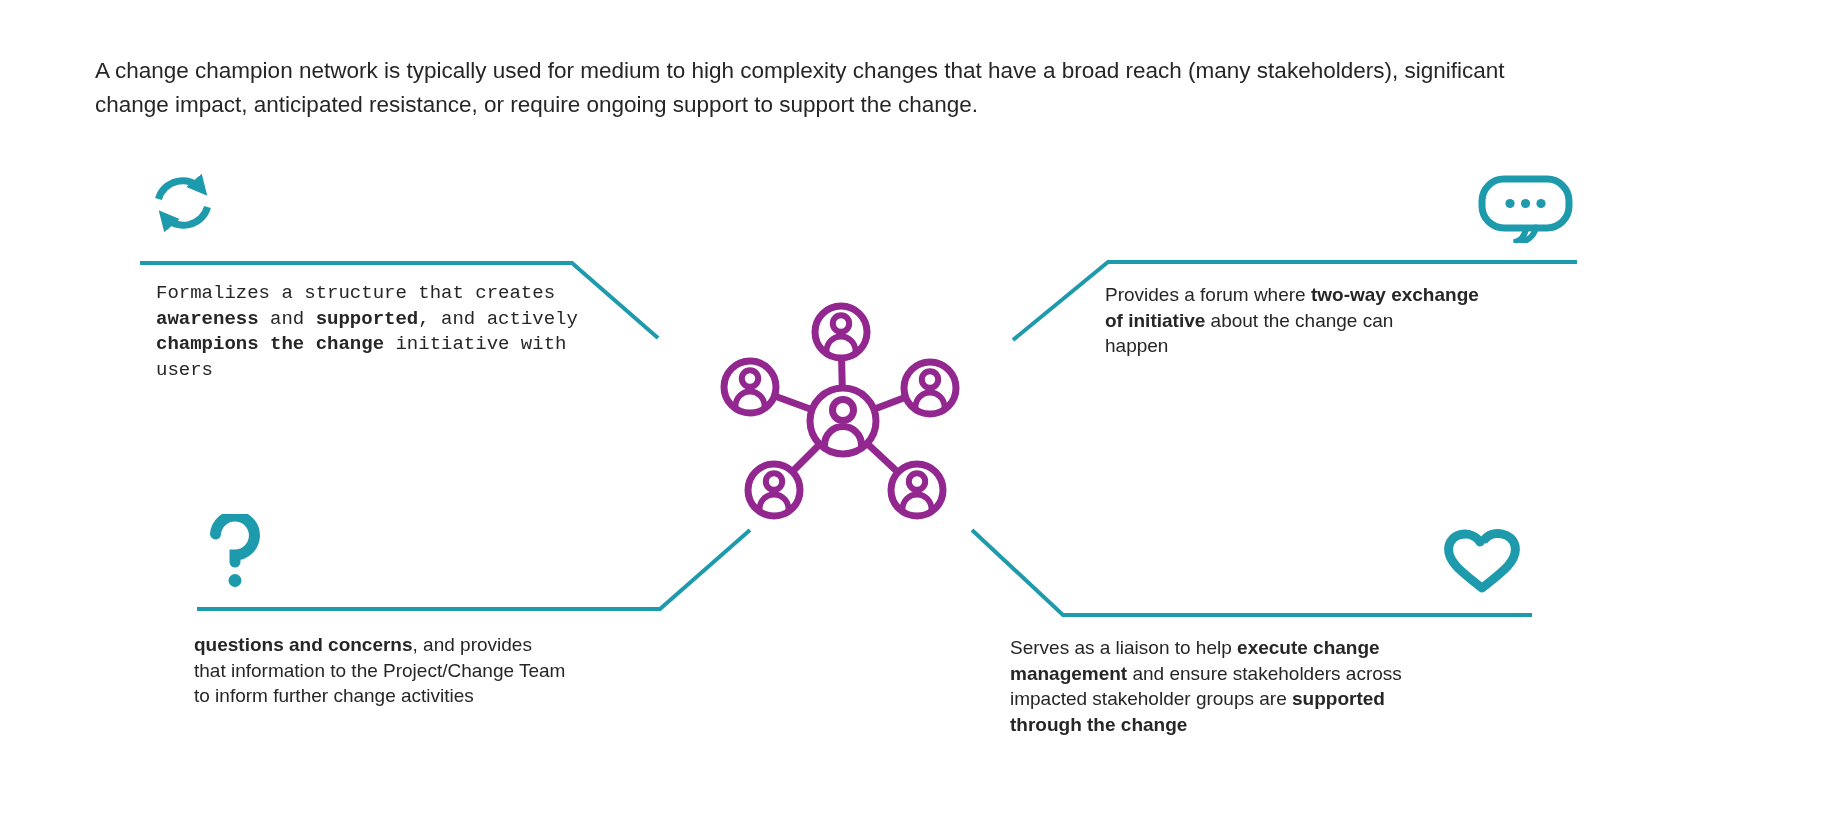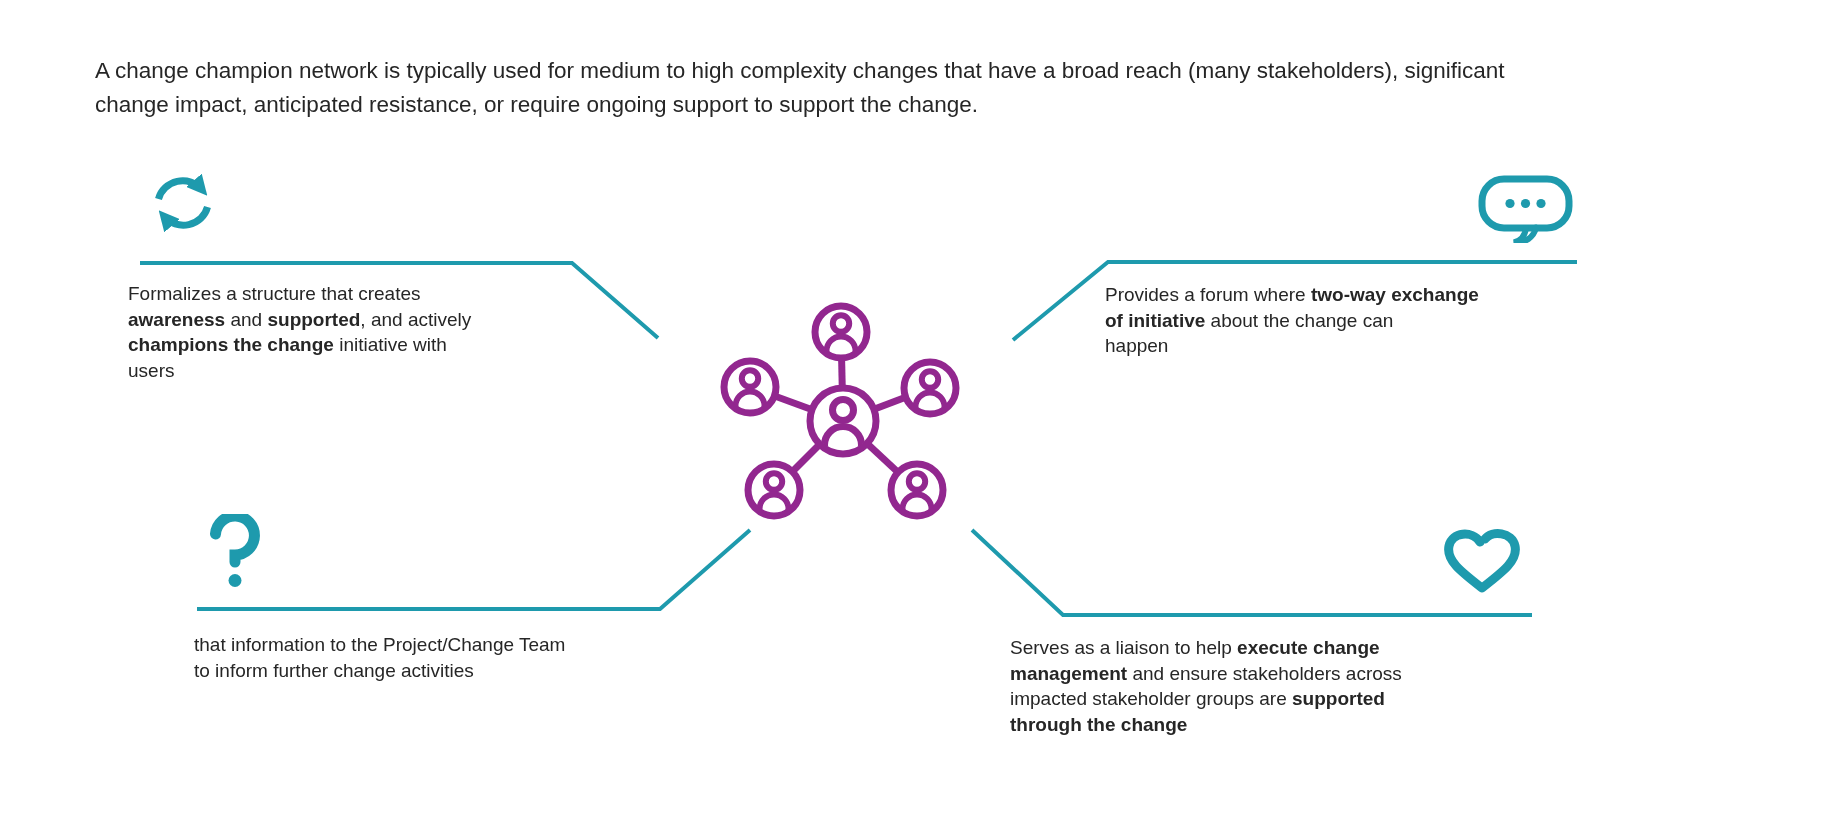--- a/index.html
+++ b/index.html
@@ -139,34 +139,35 @@
         <circle class="net-person" stroke-width="6" cx="74" cy="214" r="14.5"></circle>
       </g>
       <circle class="net-circle" cx="217" cy="195" r="26"></circle>
       <g clip-path="url(#c5)">
         <circle class="net-person" stroke-width="6" cx="217" cy="186.5" r="8.2"></circle>
         <circle class="net-person" stroke-width="6" cx="217" cy="214" r="14.5"></circle>
       </g>
     </svg>
   </div>
 
-  <div class="tip-text" style="left:128px;top:281px;width:430px;">
+  <div class="tip-text" style="left:156px;top:281px;width:430px;font-family:Liberation Mono, monospace;">
       <div><span>Formalizes a structure that creates</span></div>
       <div><b>awareness</b><span> and </span><b>supported</b><span>, and actively</span></div>
       <div><b>champions the change</b><span> initiative with</span></div>
       <div><span>users</span></div>
     </div>
 
   <div class="tip-text" style="left:1105px;top:282px;width:440px;">
       <div><span>Provides a forum where </span><b>two-way exchange</b></div>
       <div><b>of initiative</b><span> about the change can</span></div>
       <div><span>happen</span></div>
     </div>
 
   <div class="tip-text" style="left:194px;top:632px;width:450px;">
+      <div><b>questions and concerns</b><span>, and provides</span></div>
       <div><span>that information to the Project/Change Team</span></div>
       <div><span>to inform further change activities</span></div>
     </div>
 
   <div class="tip-text" style="left:1010px;top:635px;width:460px;">
       <div><span>Serves as a liaison to help </span><b>execute change</b></div>
       <div><b>management</b><span> and ensure stakeholders across</span></div>
       <div><span>impacted stakeholder groups are </span><b>supported</b></div>
       <div><b>through the change</b></div>
     </div>

